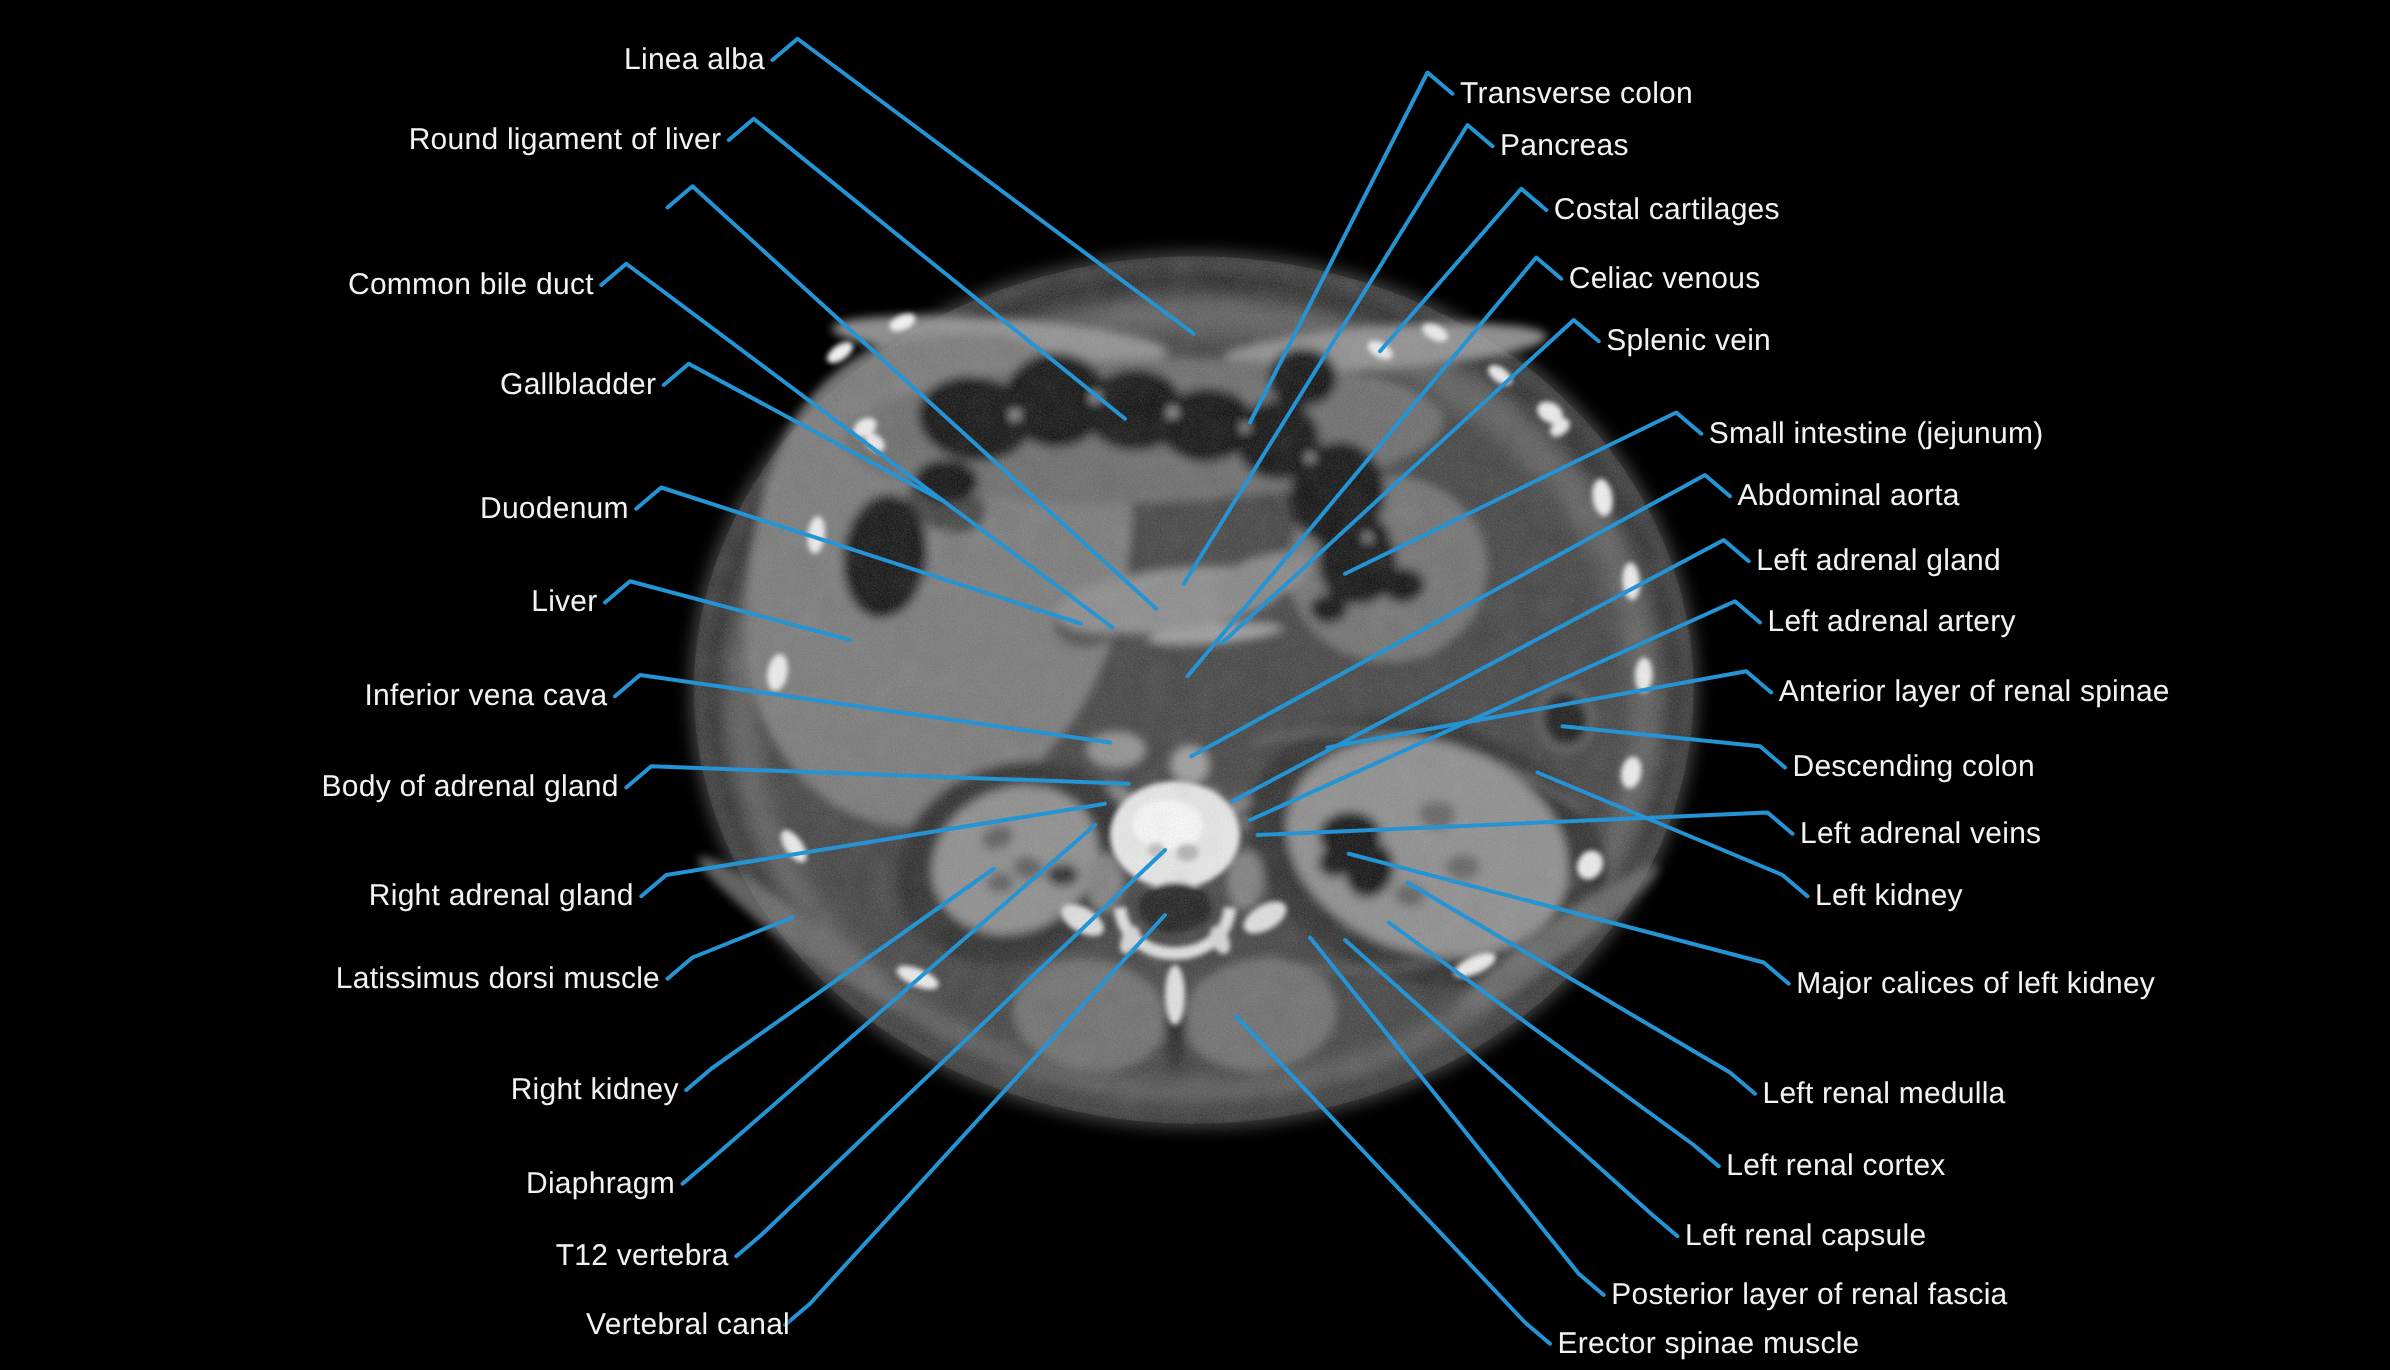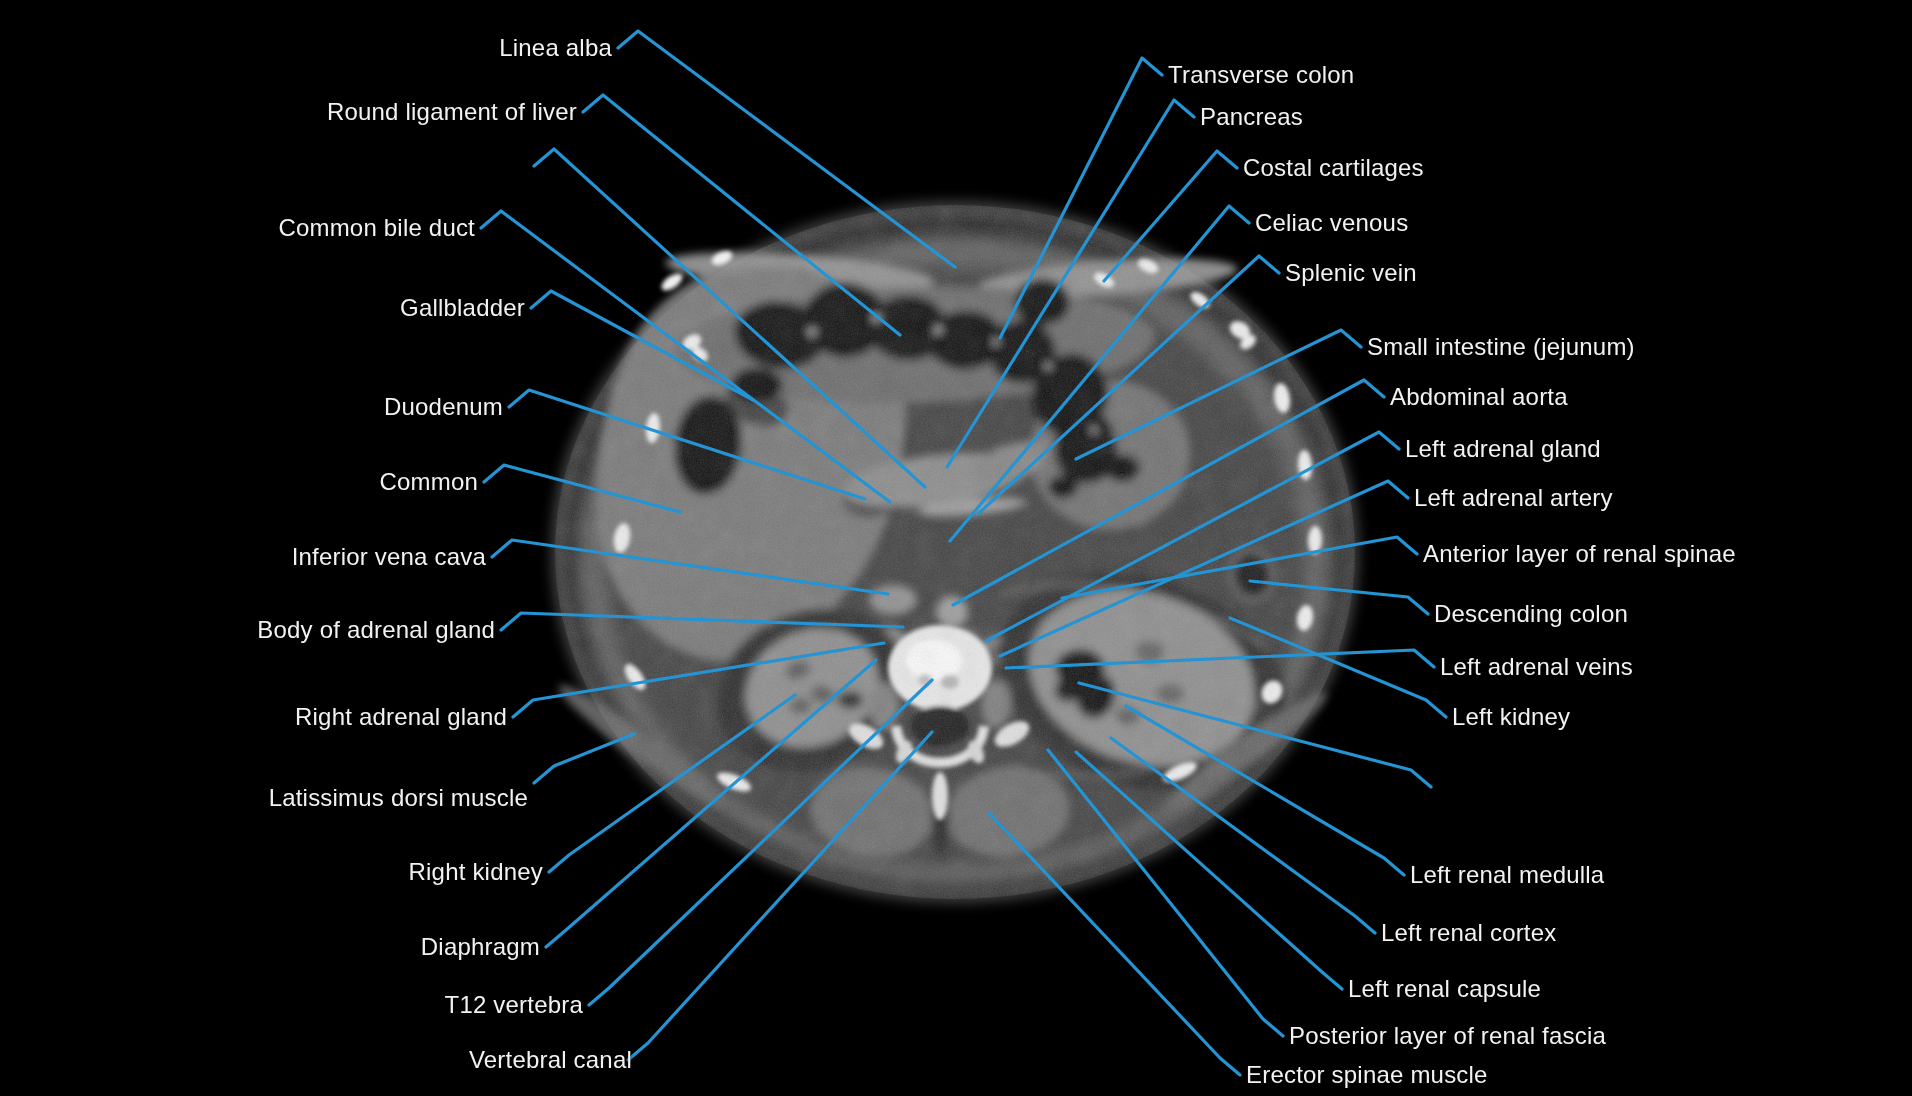--- a/index.html
+++ b/index.html
@@ -226,41 +226,42 @@
       <polyline points="1283,1036 1263,1019 1048,750" stroke="#2494d4"></polyline>
       <polyline points="1240,1075 1220,1058 989,813" stroke="#2494d4"></polyline>
     </svg>
 
   <div id="labels-layer" style="color: rgb(242, 242, 242);">
       <div class="anatomy-label left" style="top: 32px; right: 1300px;">Linea alba</div>
       <div class="anatomy-label left" style="top: 96px; right: 1335px;">Round ligament of liver</div>
       <div class="anatomy-label left" style="top: 212px; right: 1437px;">Common bile duct</div>
       <div class="anatomy-label left" style="top: 292px; right: 1387px;">Gallbladder</div>
       <div class="anatomy-label left" style="top: 391px; right: 1409px;">Duodenum</div>
-      <div class="anatomy-label left" style="top: 466px; right: 1434px;">Common</div>
+      <div class="anatomy-label left" style="top: 466px; right: 1434px;">Liver</div>
       <div class="anatomy-label left" style="top: 541px; right: 1426px;">Inferior vena cava</div>
       <div class="anatomy-label left" style="top: 614px; right: 1417px;">Body of adrenal gland</div>
       <div class="anatomy-label left" style="top: 701px; right: 1405px;">Right adrenal gland</div>
-      <div class="anatomy-label left" style="top: 767px; right: 1384px; margin-top: 15px;">Latissimus dorsi muscle</div>
+      <div class="anatomy-label left" style="top: 767px; right: 1384px;">Latissimus dorsi muscle</div>
       <div class="anatomy-label left" style="top: 856px; right: 1369px;">Right kidney</div>
       <div class="anatomy-label left" style="top: 931px; right: 1372px;">Diaphragm</div>
       <div class="anatomy-label left" style="top: 989px; right: 1329px;">T12 vertebra</div>
       <div class="anatomy-label left" style="top: 1044px; right: 1280px;">Vertebral canal</div>
       <div class="anatomy-label right" style="top: 59px; left: 1168px;">Transverse colon</div>
       <div class="anatomy-label right" style="top: 101px; left: 1200px;">Pancreas</div>
       <div class="anatomy-label right" style="top: 152px; left: 1243px;">Costal cartilages</div>
       <div class="anatomy-label right" style="top: 207px; left: 1255px;">Celiac venous</div>
       <div class="anatomy-label right" style="top: 257px; left: 1285px;">Splenic vein</div>
       <div class="anatomy-label right" style="top: 331px; left: 1367px;">Small intestine (jejunum)</div>
       <div class="anatomy-label right" style="top: 381px; left: 1390px;">Abdominal aorta</div>
       <div class="anatomy-label right" style="top: 433px; left: 1405px;">Left adrenal gland</div>
       <div class="anatomy-label right" style="top: 482px; left: 1414px;">Left adrenal artery</div>
       <div class="anatomy-label right" style="top: 538px; left: 1423px;">Anterior layer of renal spinae</div>
       <div class="anatomy-label right" style="top: 598px; left: 1434px; text-align: center;">Descending colon</div>
       <div class="anatomy-label right" style="top: 651px; left: 1440px;">Left adrenal veins</div>
       <div class="anatomy-label right" style="top: 701px; left: 1452px;">Left kidney</div>
+      <div class="anatomy-label right" style="top: 771px; left: 1437px;">Major calices of left kidney</div>
       <div class="anatomy-label right" style="top: 859px; left: 1410px;">Left renal medulla</div>
       <div class="anatomy-label right" style="top: 917px; left: 1381px;">Left renal cortex</div>
       <div class="anatomy-label right" style="top: 973px; left: 1348px;">Left renal capsule</div>
       <div class="anatomy-label right" style="top: 1020px; left: 1289px;">Posterior layer of renal fascia</div>
       <div class="anatomy-label right" style="top: 1059px; left: 1246px;">Erector spinae muscle</div>
     </div>
 </div>
 
 </body></html>

